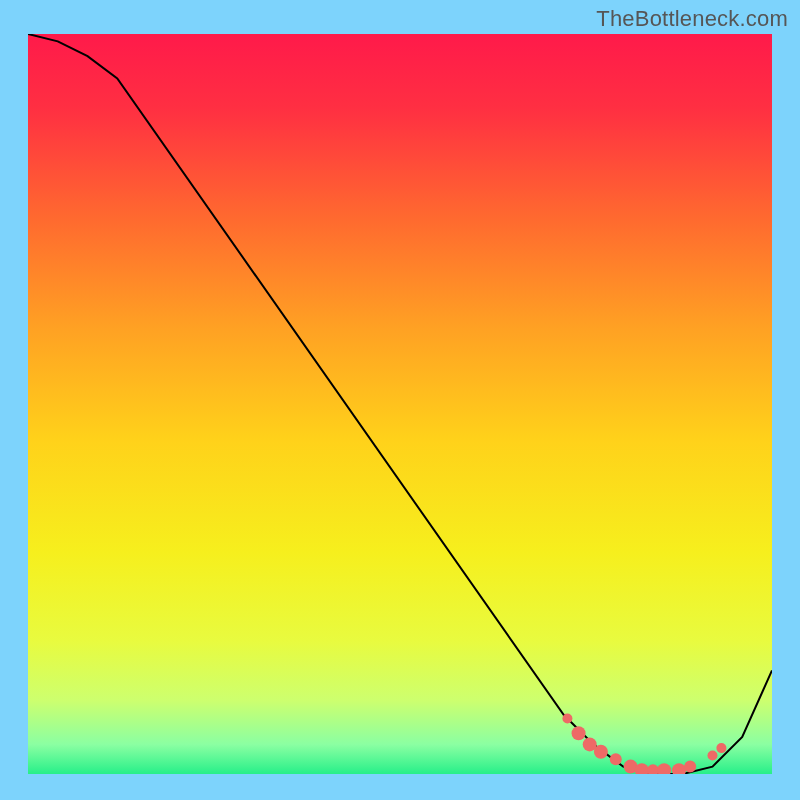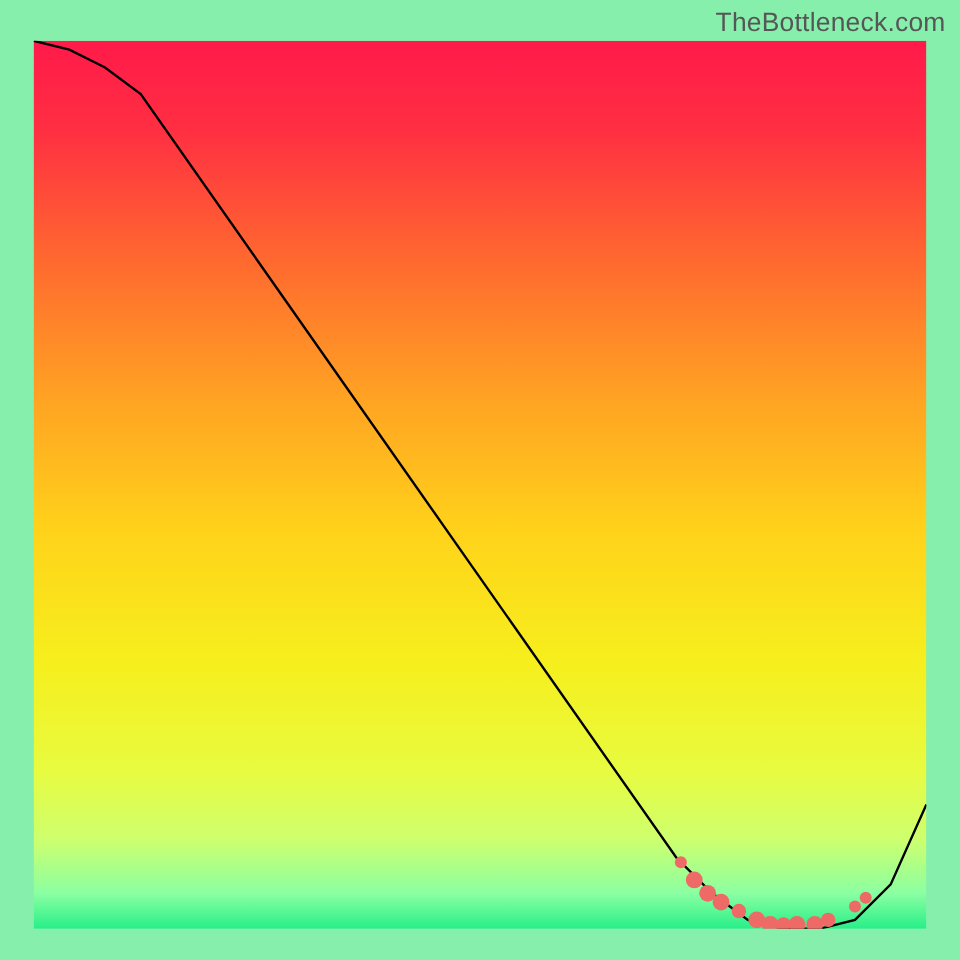--- a/index.html
+++ b/index.html
@@ -1,21 +1,21 @@
 <!DOCTYPE html>
 <html><head>
 <meta charset="utf-8">
 <style>
   * { margin: 0; padding: 0; box-sizing: border-box; }
   html, body { width: 800px; height: 800px; background: #000; overflow: hidden; }
   .frame {
     position: relative;
     width: 800px;
     height: 800px;
-    background: #86efac;
+    background: #7dd3fc;
     text-align: center;
   }
   .attribution {
     position: absolute;
     top: 6px;
     right: 12px;
     font-family: Arial, Helvetica, sans-serif;
     font-size: 22px;
     color: #565656;
     font-weight: 400;

